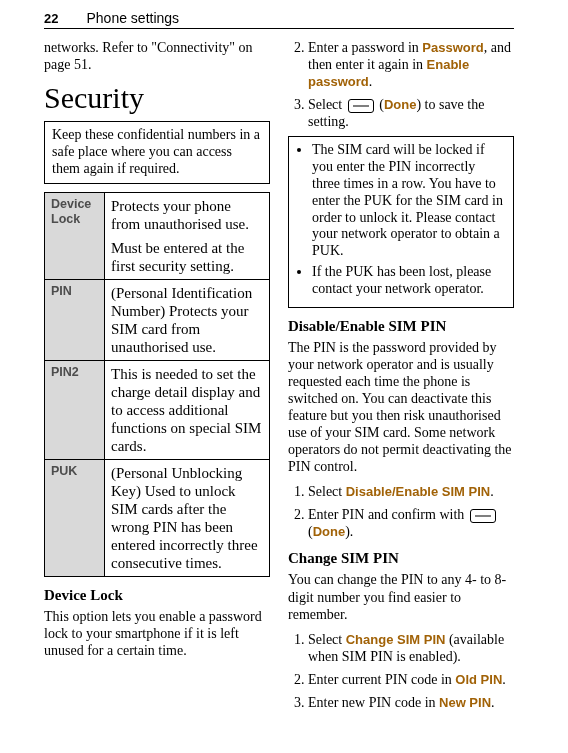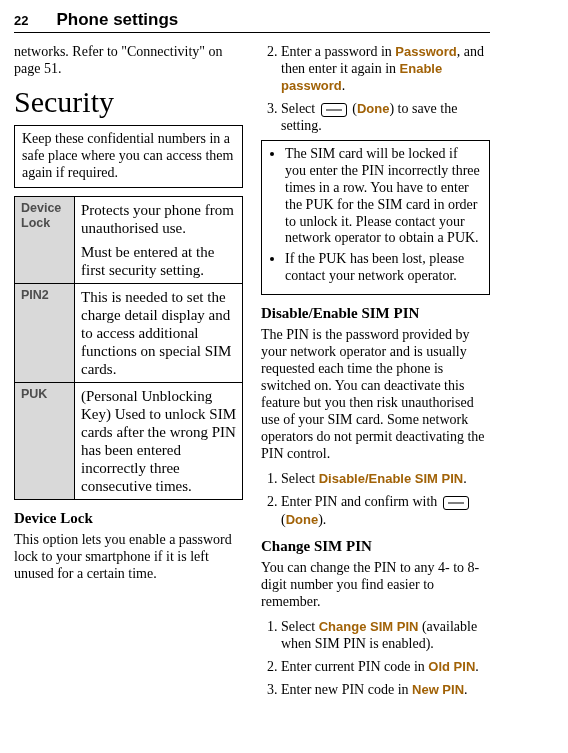--- a/index.html
+++ b/index.html
@@ -1,21 +1,21 @@
 <!DOCTYPE html>
 <html><head>
 <meta charset="utf-8">
 <style>
   * { box-sizing: border-box; margin: 0; padding: 0; }
   html, body { width: 568px; height: 753px; background: #fff; font-family: "Times New Roman", Times, serif; color: #000; }
   body { position: relative; }
-  .page { width: 504px; height: 753px; padding: 10px 14px 8px 14px; }
+  .page { width: 504px; height: 753px; padding: 10px 14px 8px 20px; margin-left: 24px; }
   .header { display: flex; align-items: center; border-bottom: 1.5px solid #000; padding-bottom: 2px; margin-bottom: 10px; }
   .pagenum { font-family: Arial, Helvetica, sans-serif; font-weight: bold; font-size: 13px; margin-right: 28px; }
-  .runhead { font-family: Arial, Helvetica, sans-serif; font-weight: bold; font-size: 17px; }
+  .runhead { font-family: Arial, Helvetica, sans-serif; font-weight: normal; font-size: 14px; }
   .cols { display: flex; gap: 18px; }
   .col { width: 262px; }
   .para { font-size: 14px; line-height: 1.22; margin-bottom: 8px; }
   .h1 { font-size: 30px; font-weight: normal; margin-top: 6px; margin-bottom: 4px; }
   .h2 { font-size: 15px; font-weight: bold; margin-top: 10px; margin-bottom: 4px; }
   .box { border: 1px solid #000; padding: 5px 7px; font-size: 14px; line-height: 1.2; margin: 6px 0 8px 0; }
   .table { border: 1px solid #000; width: 100%; border-collapse: collapse; margin-bottom: 10px; }
   .table td { border: 1px solid #000; vertical-align: top; padding: 4px 6px; font-size: 15px; line-height: 1.2; }
   .table td.label { width: 60px; background: #d9d9d9; font-family: Arial, Helvetica, sans-serif; font-weight: bold; font-size: 12.5px; color: #4d4d4d; }
   ol.steps { list-style: decimal; padding-left: 20px; font-size: 14px; line-height: 1.22; }
@@ -45,20 +45,24 @@
       <div class="box">Keep these confidential numbers in a safe place where you can access them again if required.</div>
 
       <table class="table">
         <tbody>
             <tr>
           <td class="label">Device Lock</td>
           <td>
             <div style="margin-bottom:6px;">Protects your phone from unauthorised use.</div>
             <div>Must be entered at the first security setting.</div>
           </td>
+        </tr>
+        <tr>
+          <td class="label">PIN</td>
+          <td>(Personal Identification Number) Protects your SIM card from unauthorised use.</td>
         </tr>
         <tr>
           <td class="label">PIN2</td>
           <td>This is needed to set the charge detail display and to access additional functions on special SIM cards.</td>
         </tr>
         <tr>
           <td class="label">PUK</td>
           <td>(Personal Unblocking Key) Used to unlock SIM cards after the wrong PIN has been entered incorrectly three consecutive times.</td>
         </tr>
       </tbody>

